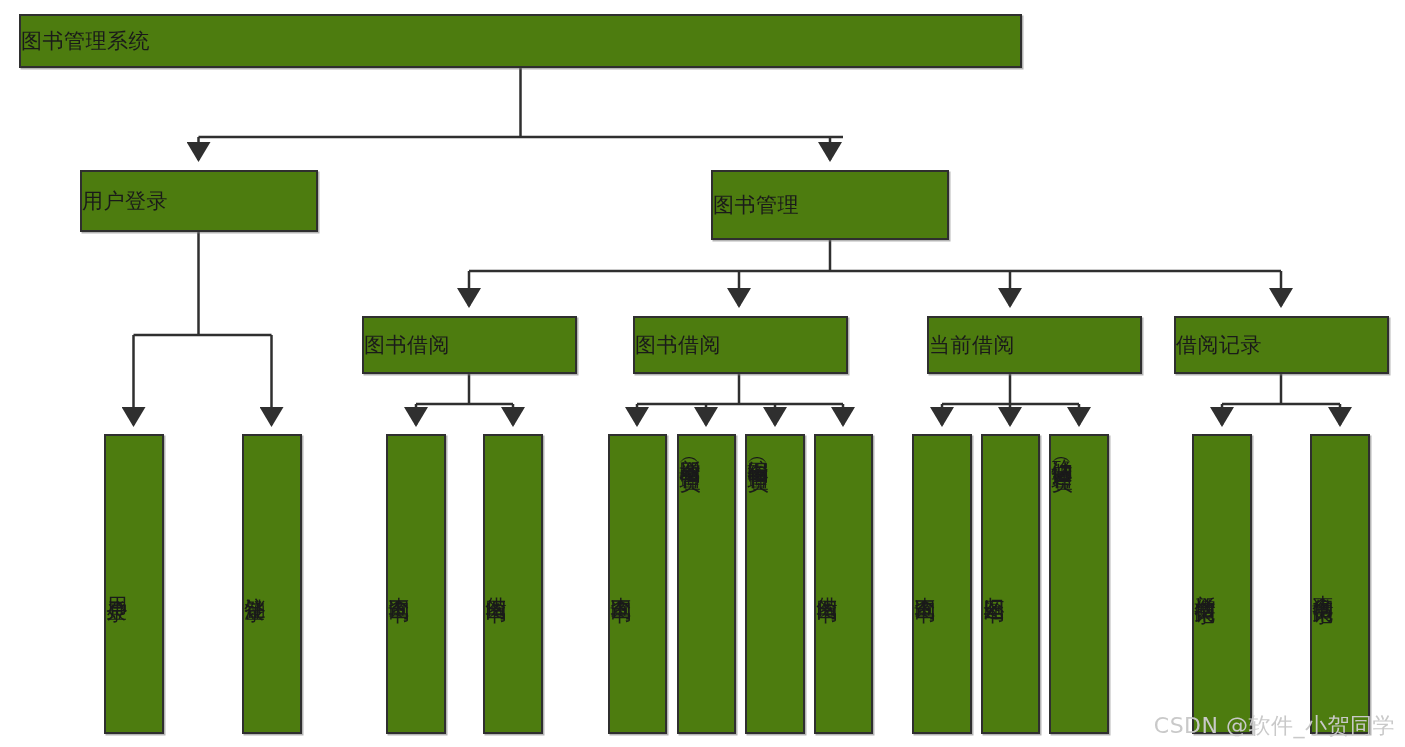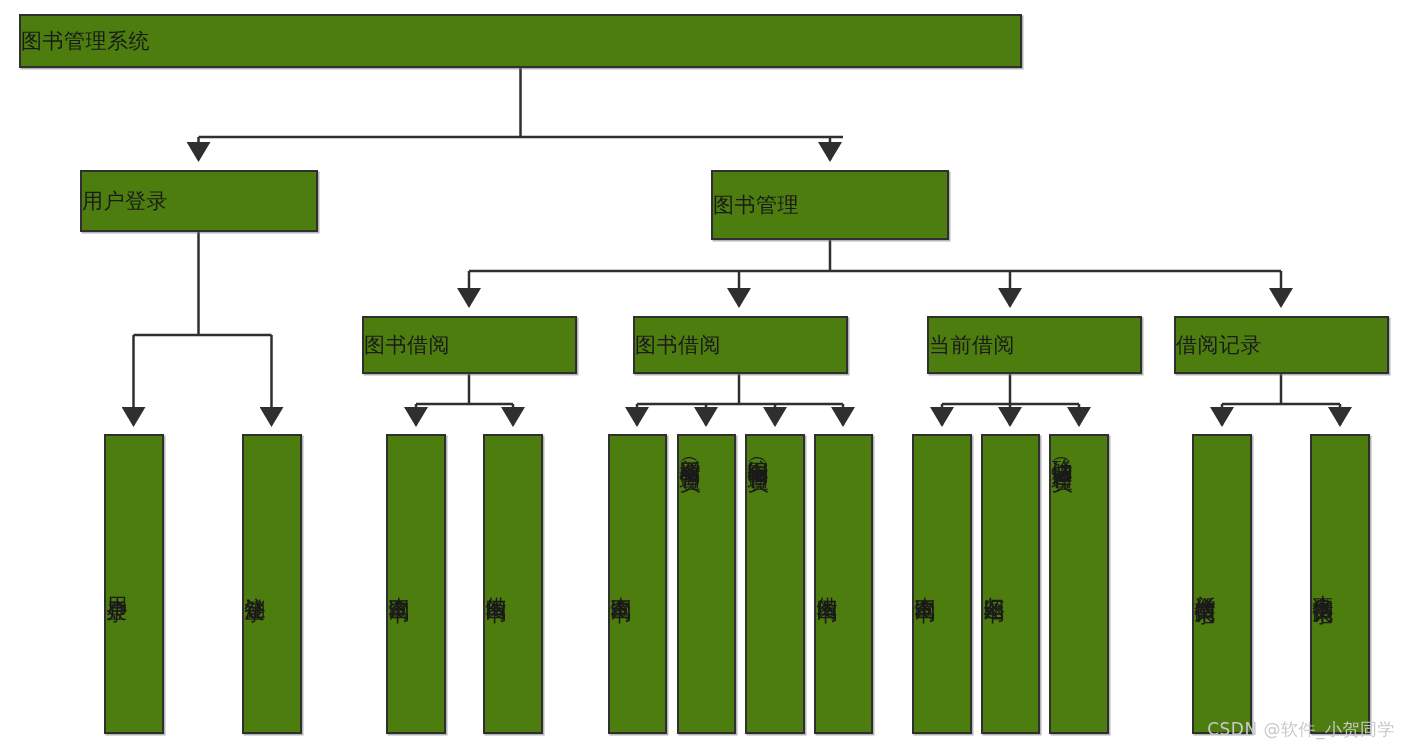--- a/index.html
+++ b/index.html
@@ -57,21 +57,21 @@
     line-height: 1.05;
     text-align: center;
   }
   .node.vert.top .lbl {
     align-self: flex-start;
   }
   #watermark {
     position: absolute;
     right: 10px;
     bottom: 6px;
-    font-size: 17px;
+    font-size: 22px;
     color: #c9c9c9;
     letter-spacing: 0.5px;
     z-index: 5;
     white-space: pre;
     text-align: center;
   }
 </style>
 </head>
 <body>
 

